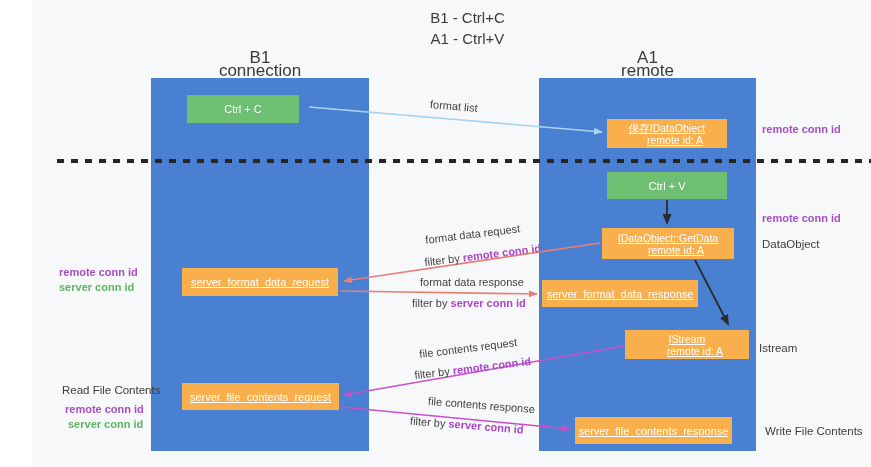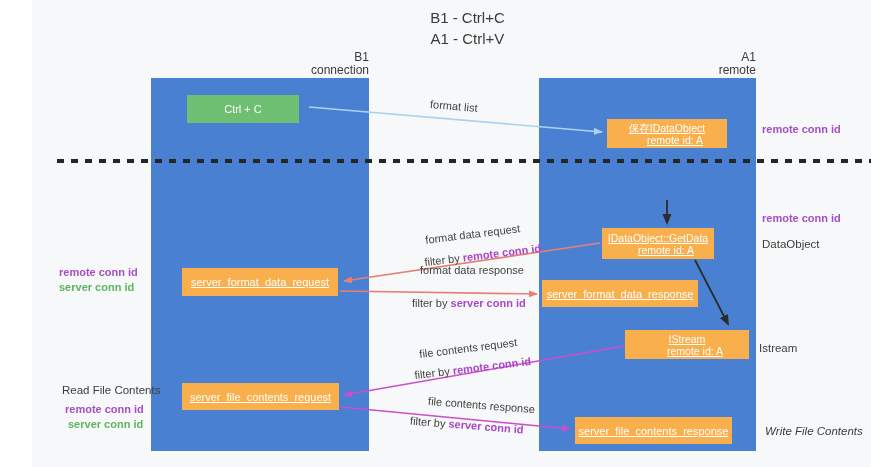--- a/index.html
+++ b/index.html
@@ -11,21 +11,21 @@
     margin-left:32px;
   }
   .title {
     position:absolute; left:0; right:0; top:7; top:7px; text-align:center;
     font-size:15px; line-height:21px; color:#3a3a3a;
   }
   .lane { position:absolute; top:78px; height:373px; background:var(--lane-blue); z-index:1; }
   .lane-b1 { left:119px; width:218px; }
   .lane-a1 { left:507px; width:217px; }
   .lane-header {
-    position:absolute; top:51px; text-align:right; font-size:12px; line-height:13px;
+    position:absolute; top:51px; text-align:center; font-size:17px; line-height:13px;
     color:#3a3a3a; z-index:2;
   }
   .lh-b1 { left:119px; width:218px; }
   .lh-a1 { left:507px; width:217px; }
   .node {
     position:absolute; z-index:10; display:flex; flex-direction:column;
     align-items:center; justify-content:center; color:#fff; text-align:center;
   }
   .node.green  { background:var(--node-green); }
   .node.orange { background:var(--node-orange);text-decoration:underline; }
@@ -98,21 +98,24 @@
     <line class="st-magenta" x1="309" y1="407" x2="538" y2="429" marker-end="url(#m-magenta)"></line>
   </svg>
 
   <div class="node green" style="left:155px;top:95px;width:112px;height:28px;">
     <span class="single">Ctrl + C</span>
   </div>
   <div class="node orange" style="left:575px;top:119px;width:120px;height:29px;">
     <span class="l1">保存IDataObject</span>
     <span class="l2">remote id: A</span>
   </div>
-  <div class="node orange" style="left:570px;top:228px;width:112px;height:31px;">
+  <div class="node green" style="left:575px;top:172px;width:120px;height:27px;">
+    <span class="single">Ctrl + V</span>
+  </div>
+  <div class="node orange" style="left:570px;top:228px;width:132px;height:31px;">
     <span class="l1">IDataObject::GetData</span>
     <span class="l2">remote id: A</span>
   </div>
   <div class="node orange" style="left:150px;top:268px;width:156px;height:28px;">
     <span class="single">server_format_data_request</span>
   </div>
   <div class="node orange" style="left:510px;top:280px;width:156px;height:27px;">
     <span class="single">server_format_data_response</span>
   </div>
   <div class="node orange" style="left:593px;top:330px;width:124px;height:29px;">
@@ -124,34 +127,34 @@
   </div>
   <div class="node orange" style="left:543px;top:417px;width:157px;height:27px;">
     <span class="single">server_file_contents_response</span>
   </div>
 
   <div class="lbl rot-dn2" style="left:398px;top:100px;">format list</div>
 
   <div class="lbl rot-up" style="left:393px;top:228px;">format data request</div>
   <div class="lbl rot-up" style="left:392px;top:249px;"><span>filter by </span><span class="fv">remote conn id</span></div>
 
-  <div class="lbl" style="left:388px;top:264px;">format data response</div>
+  <div class="lbl" style="left:388px;top:276px;">format data response</div>
   <div class="lbl" style="left:380px;top:297px;"><span>filter by </span><span class="fv">server conn id</span></div>
 
   <div class="lbl rot-up" style="left:387px;top:342px;">file contents request</div>
   <div class="lbl rot-up" style="left:382px;top:362px;"><span>filter by </span><span class="fv">remote conn id</span></div>
 
   <div class="lbl rot-dn" style="left:396px;top:399px;">file contents response</div>
   <div class="lbl rot-dn" style="left:378px;top:419px;"><span>filter by </span><span class="fv">server conn id</span></div>
 
   <div class="side purple" style="left:730px;top:123px;">remote conn id</div>
   <div class="side purple" style="left:730px;top:212px;">remote conn id</div>
   <div class="side" style="left:730px;top:238px;text-align:right;">DataObject</div>
   <div class="side" style="left:727px;top:342px;">Istream</div>
-  <div class="side" style="left:733px;top:425px;font-style:italic;">Write File Contents</div>
+  <div class="side" style="left:733px;top:425px;">Write File Contents</div>
 
   <div class="side purple" style="left:27px;top:266px;">remote conn id</div>
   <div class="side green" style="left:27px;top:281px;">server conn id</div>
   <div class="side" style="left:30px;top:384px;">Read File Contents</div>
   <div class="side purple" style="left:33px;top:403px;">remote conn id</div>
   <div class="side green" style="left:36px;top:418px;">server conn id</div>
 
 </div>
 
 </body></html>

